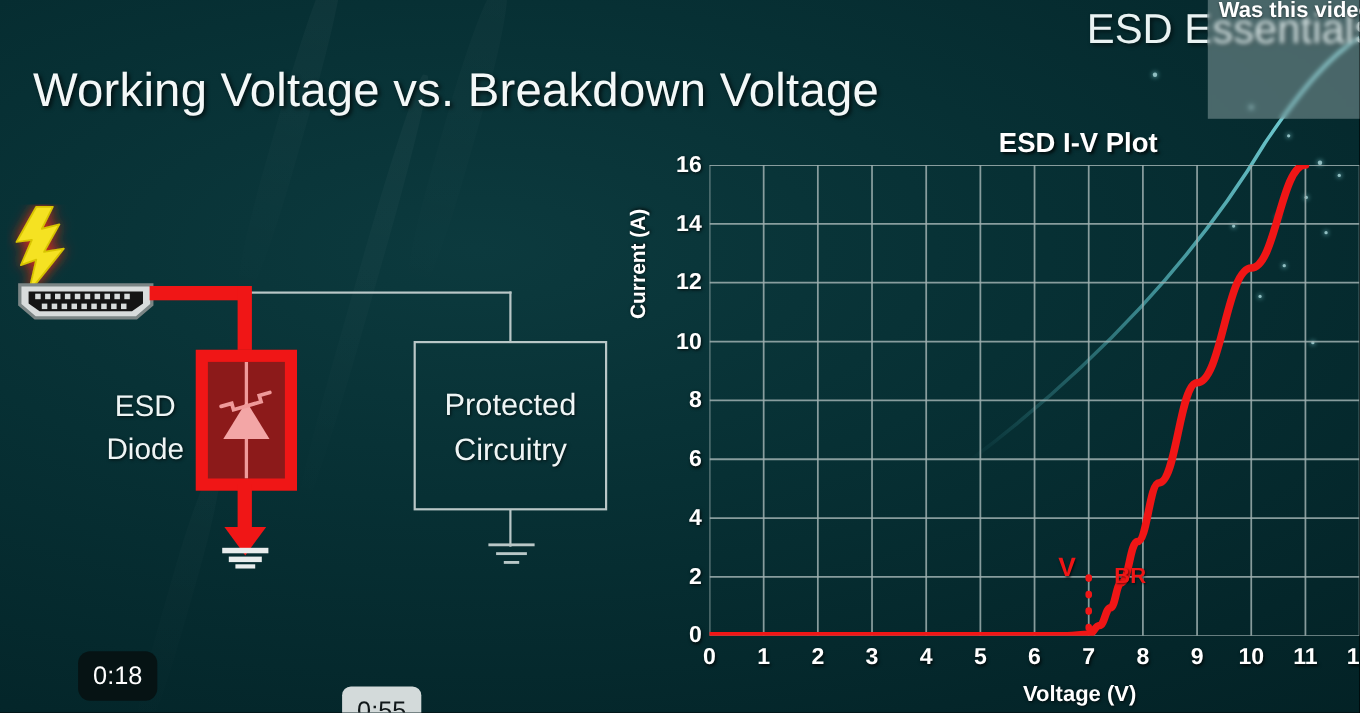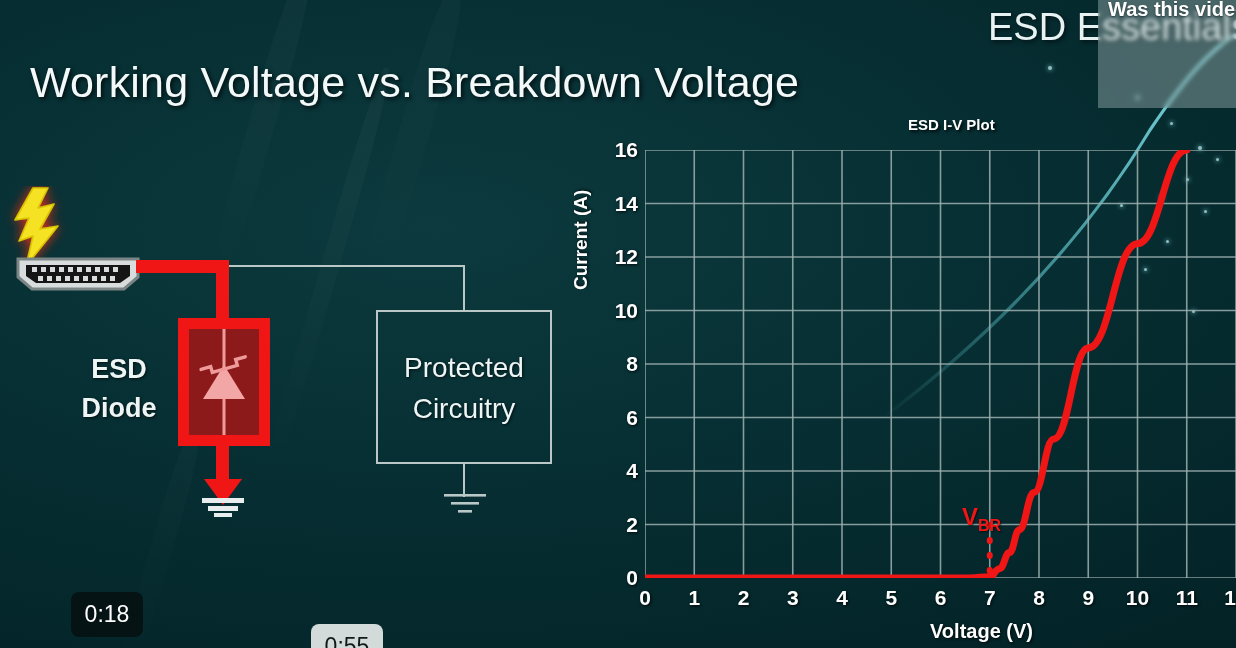--- a/index.html
+++ b/index.html
@@ -27,49 +27,49 @@
             color:#fff;white-space:nowrap;text-shadow:0 1px 2px rgba(0,0,0,.5);}
 
   
   .wire-red{position:absolute;background:#f01616;}
   .wire-gray{position:absolute;background:#b9c7c7;}
   #hdmi{position:absolute;left:14px;top:255px;width:128px;height:38px;}
   #bolt{position:absolute;left:6px;top:186px;width:70px;height:88px;}
 
   #esdbox{position:absolute;left:178px;top:318px;width:92px;height:128px;
           border:11px solid #f01616;background:#8c1a1a;box-sizing:border-box;}
-  #esdlabel{position:absolute;left:71px;top:350px;width:96px;text-align:center;
-            font-size:27px;color:#eef5f5;line-height:1.44;text-shadow:1px 1px 3px rgba(0,0,0,.7);font-weight:bold;}
+  #esdlabel{position:absolute;left:84px;top:350px;width:96px;text-align:center;
+            font-size:27px;color:#eef5f5;line-height:1.44;text-shadow:1px 1px 3px rgba(0,0,0,.7);}
 
   #protbox{position:absolute;left:376px;top:310px;width:176px;height:154px;
            border:2px solid #b9c7c7;box-sizing:border-box;}
   #protlabel{position:absolute;left:376px;top:348px;width:176px;text-align:center;
              font-size:28px;color:#eef5f5;line-height:1.45;text-shadow:1px 1px 3px rgba(0,0,0,.7);}
 
   
   #chart{position:absolute;left:645px;top:150px;width:591px;height:428px;}
-  #chart-title{position:absolute;left:908px;top:116px;font-size:15px;font-weight:bold;color:#fff;
+  #chart-title{position:absolute;left:908px;top:116px;font-size:25px;font-weight:bold;color:#fff;
                text-shadow:2px 2px 3px rgba(0,0,0,.8);white-space:nowrap;}
   #ylabel{position:absolute;left:570px;top:290px;font-size:19px;font-weight:bold;color:#fff;
           transform:rotate(-90deg);transform-origin:left top;white-space:nowrap;
           text-shadow:1px 1px 3px rgba(0,0,0,.8);}
   #xlabel{position:absolute;left:930px;top:620px;font-size:20px;font-weight:bold;color:#fff;
           white-space:nowrap;text-shadow:1px 1px 3px rgba(0,0,0,.8);}
   .ytick{position:absolute;right:0;font-size:21px;font-weight:bold;color:#fff;
          text-shadow:1px 1px 3px rgba(0,0,0,.85);transform:translateY(-50%);}
   .xtick{position:absolute;font-size:21px;font-weight:bold;color:#fff;
          text-shadow:1px 1px 3px rgba(0,0,0,.85);transform:translateX(-50%);}
   #vbr{position:absolute;left:962px;top:503px;font-size:24px;font-weight:bold;color:#f01616;
        text-shadow:1px 1px 2px rgba(0,0,0,.6);}
-  #vbr sub{font-size:16px;}
+  #vbr sub{font-size:20px;margin-left:35px;}
 
   
   .tsbadge{position:absolute;border-radius:8px;display:flex;align-items:center;
            justify-content:center;font-size:23px;}
-  #ts1{left:71px;top:592px;width:72px;height:45px;background:#061314;color:#fff;}
+  #ts1{left:71px;top:592px;width:72px;height:45px;background:#061314;color:#fff;border-radius:11px;}
   #ts2{left:311px;top:624px;width:72px;height:45px;background:#d3dada;color:#11181a;}
 </style>
 </head>
 <body>
 
 <div id="stage">
 
   <div class="bgstreak" style="left:250px;top:-40px;width:26px;height:320px;"></div>
   <div class="bgstreak" style="left:320px;top:60px;width:18px;height:420px;"></div>
   <div class="bgstreak" style="left:400px;top:-20px;width:30px;height:300px;opacity:.7"></div>

